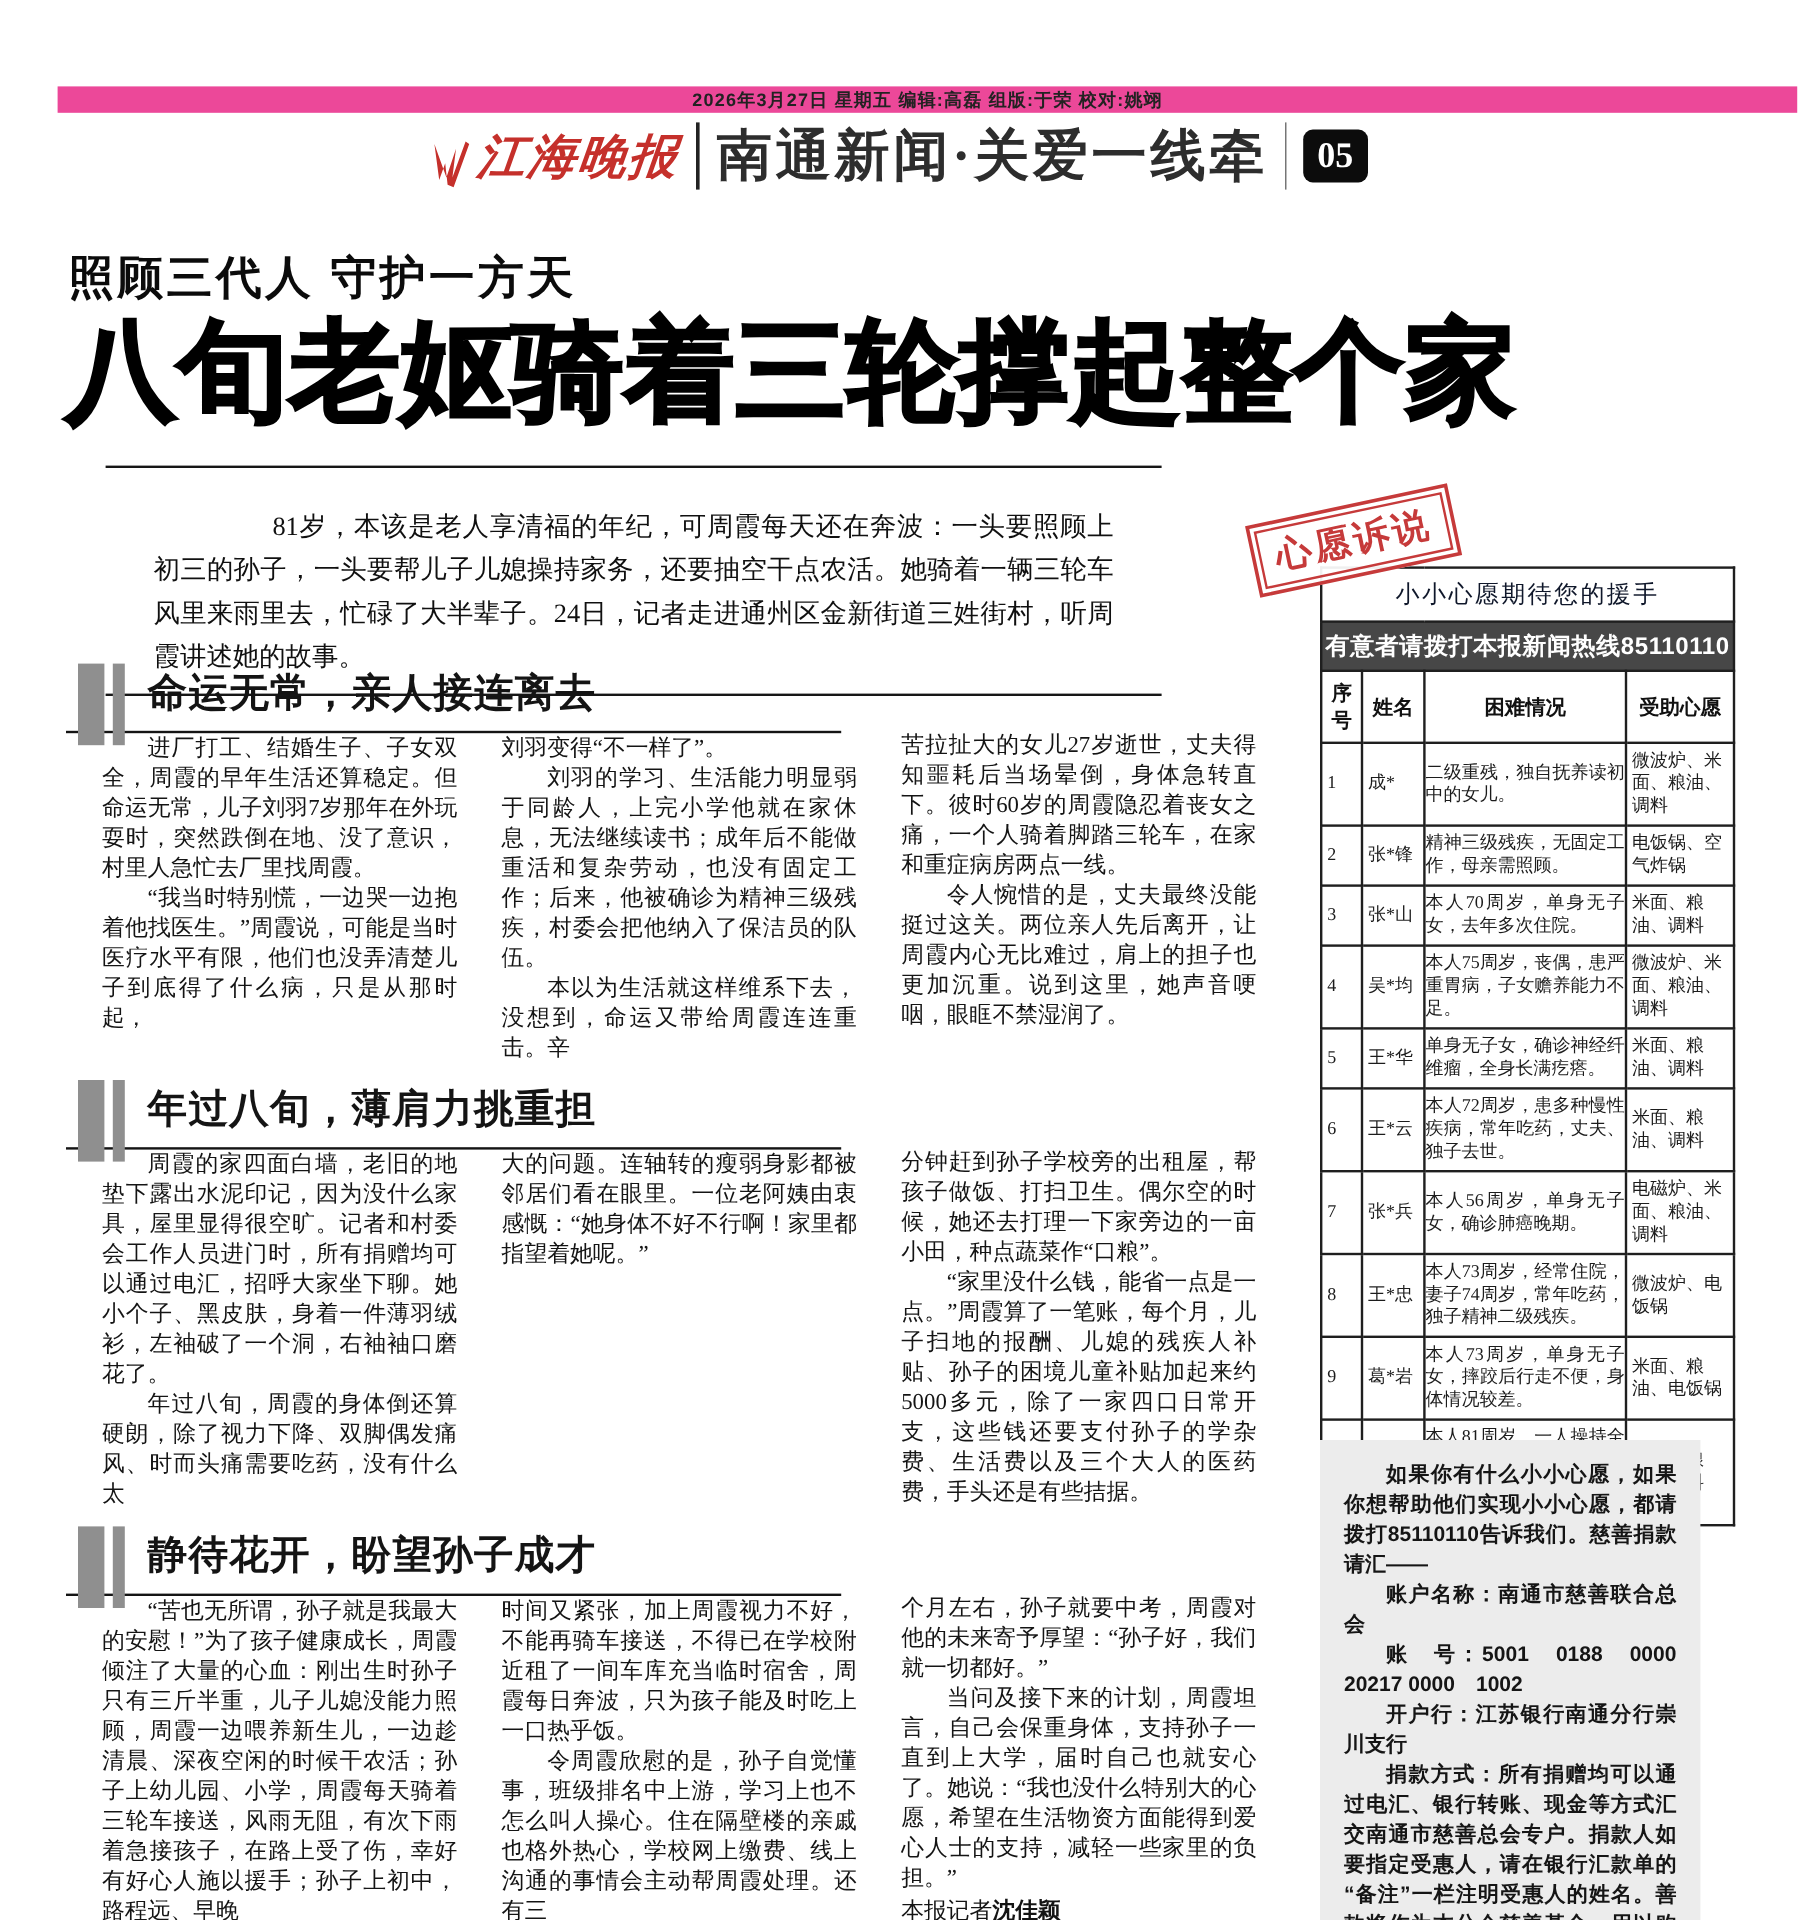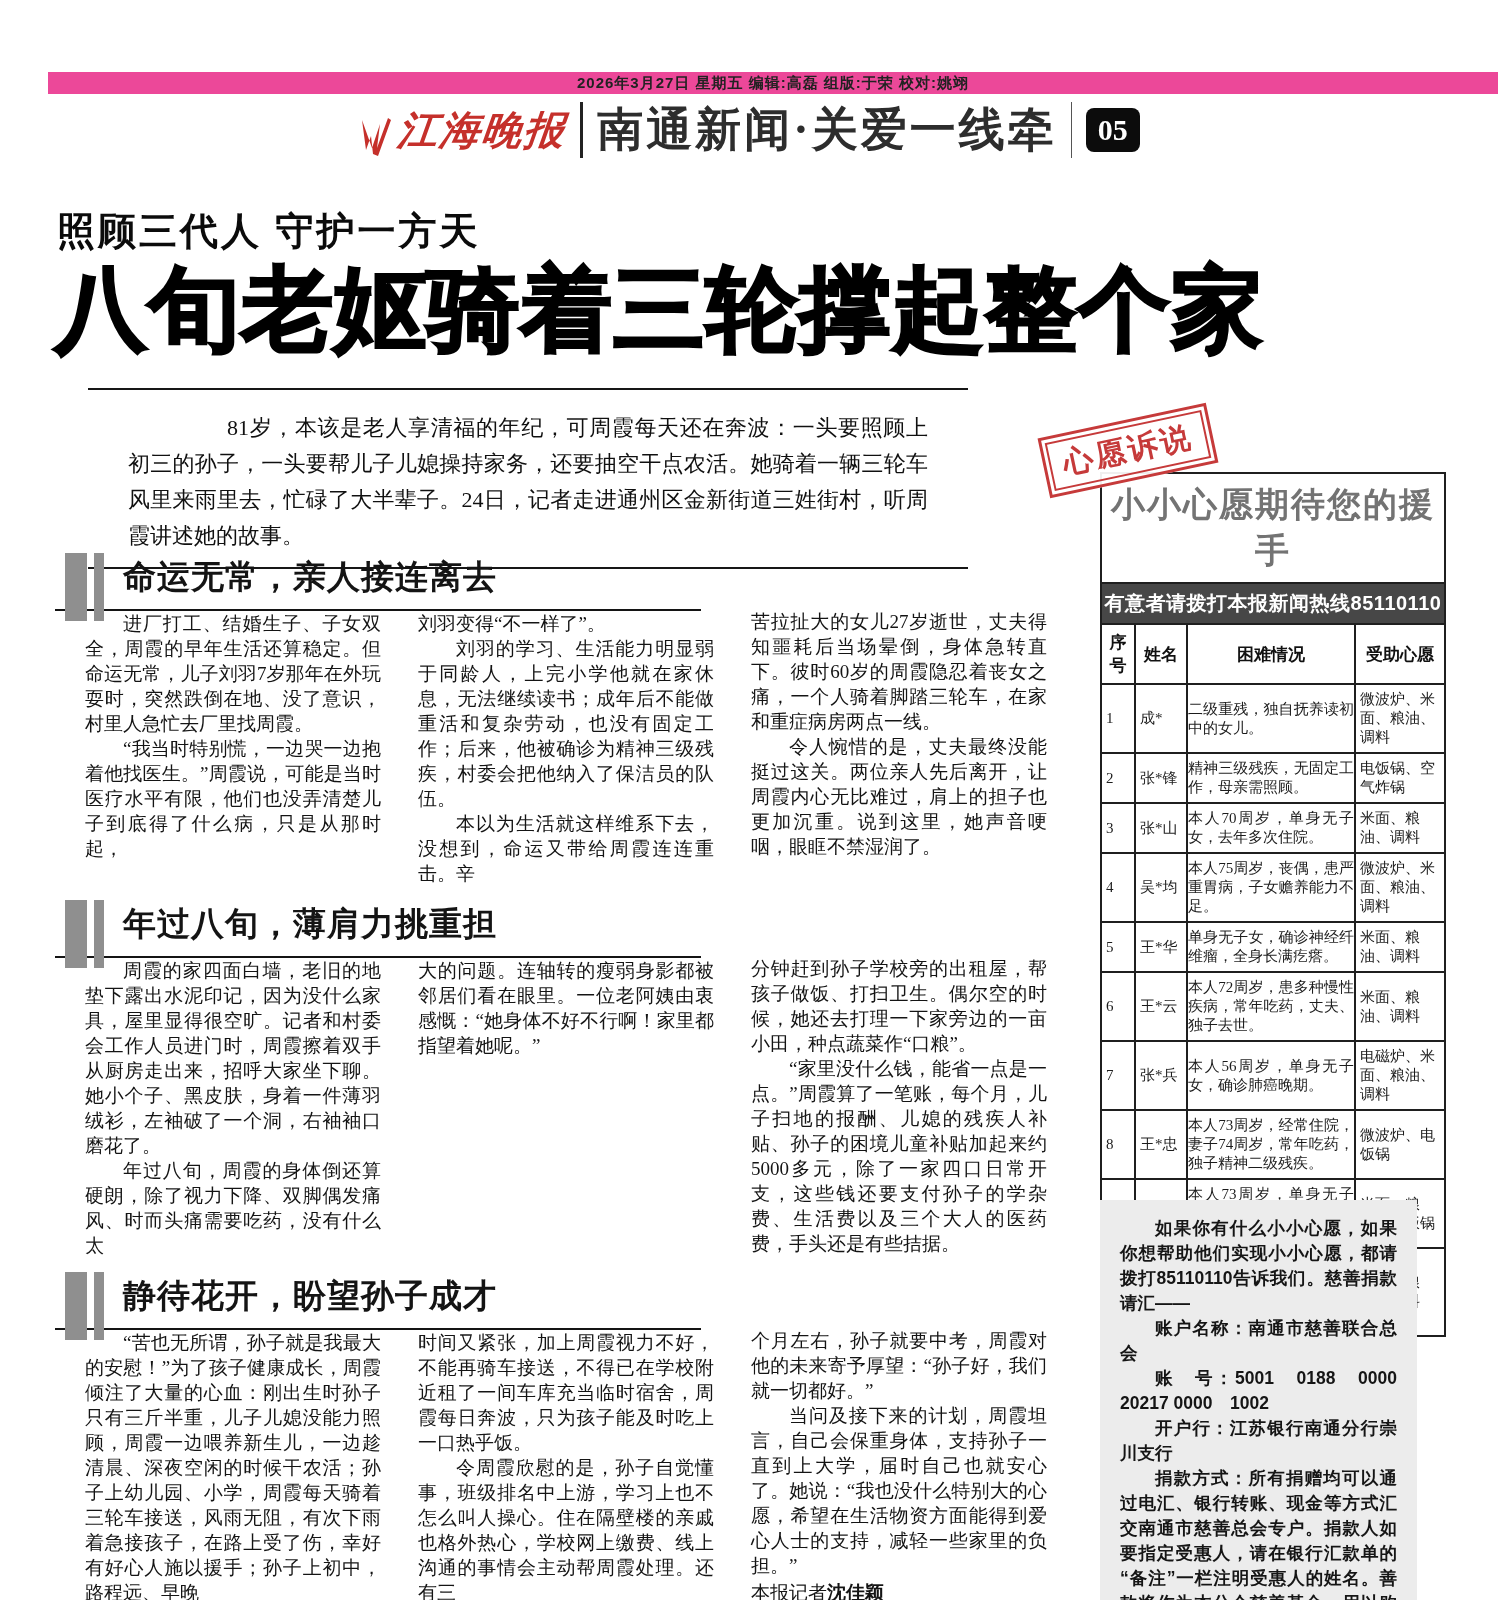--- a/index.html
+++ b/index.html
@@ -20,21 +20,21 @@
   .pagenum{min-width:46px;height:44px;background:#0c0c0c;border-radius:8px;color:#fff;
            font-family:Liberation Serif, serif;font-size:30px;font-weight:bold;
            display:flex;align-items:center;justify-content:center;padding:0 4px;}
   
   .kicker{position:absolute;left:57px;top:206px;font-family:"Liberation Sans","DejaVu Sans",sans-serif;
           font-size:38px;font-weight:600;color:#0b0b0b;letter-spacing:3px;}
   .headline{position:absolute;left:55px;top:248px;margin:0;font-family:"Liberation Sans","DejaVu Sans",sans-serif;
             font-size:92px;font-weight:900;color:#000;letter-spacing:1px;-webkit-text-stroke:2.5px #000;white-space:nowrap;}
   
   .leadbox{position:absolute;left:88px;top:388px;width:880px;border-top:2px solid #161616;border-bottom:2px solid #161616;
-           padding:20px 40px 13px 40px;box-sizing:border-box;}
+           padding:31px 40px 13px 40px;box-sizing:border-box;}
   .leadbox p{margin:0;font-size:22px;line-height:36px;text-indent:4.5em;text-align:justify;color:#101010;}
   
   .bodycols{position:absolute;left:85px;top:553px;width:963px;}
   .section{display:grid;grid-template-columns:296px 296px 296px;column-gap:37px;margin-bottom:14px;}
   .sec-head{grid-column:1/3;grid-row:1;position:relative;width:578px;margin-left:-30px;
             border-bottom:2px solid #141414;padding:4px 0 12px 68px;height:40px;}
   .sec-bars{position:absolute;left:10px;top:0;bottom:-12px;display:flex;gap:7px;}
   .sec-bars i{display:block;background:#8f8f8f;height:100%;}
   .sec-bars i.w{width:22px;} .sec-bars i.n{width:10px;}
   .sec-head h2{margin:0;font-family:"Liberation Sans","DejaVu Sans",sans-serif;font-size:33px;font-weight:700;
@@ -46,21 +46,21 @@
   .byline{text-align:right;text-indent:0 !important;padding-right:6px;margin-top:2px !important;}
   .reporter{font-weight:bold;}
   
   .sidebar{position:absolute;left:1100px;top:428px;width:368px;}
   .stamp{position:absolute;left:-58px;top:-8px;transform:rotate(-12deg);border:3px solid #c63a3a;
          padding:3px;background:rgba(255,255,255,.93);z-index:3;}
   .stamp-inner{border:2px solid #c63a3a;padding:2px 12px;font-family:"Liberation Sans","DejaVu Sans",sans-serif;
                font-size:30px;font-weight:bold;color:#c63a3a;letter-spacing:3px;white-space:nowrap;}
   .wish-table{width:346px;border-collapse:collapse;margin-top:44px;background:#fff;}
   .wish-table th,.wish-table td{border:2px solid #1f1f1f;}
-  .t-title{font-size:34px;font-weight:700;padding:8px 2px;letter-spacing:2px;font-family:"Liberation Serif","DejaVu Serif",serif;color:#737373;}
+  .t-title{font-size:20px;font-weight:400;padding:8px 2px;letter-spacing:2px;font-family:"Liberation Serif","DejaVu Serif",serif;color:#0f172a;}
   .t-hotline{background:#474747;color:#fff;font-family:"Liberation Sans","DejaVu Sans",sans-serif;
              font-size:20px;font-weight:bold;padding:6px 2px;letter-spacing:0.5px;}
   .t-head th{font-size:17px;font-weight:bold;padding:6px 2px;color:#111;}
   .wish-table td{font-size:15px;line-height:19px;padding:5px 4px;color:#1c1c1c;vertical-align:middle;}
   .wish-table td.sit{text-align:justify;padding:5px 0;}
   .col-no{width:34px;} .col-name{width:52px;} .col-sit{width:168px;} .col-wish{width:90px;}
   
   .donation{position:absolute;left:1100px;top:1200px;width:317px;background:#ececec;
             padding:16px 20px 14px 20px;box-sizing:border-box;
             font-family:"Liberation Sans","DejaVu Sans",sans-serif;}
@@ -124,21 +124,21 @@
 
     <div class="section">
       <div class="sec-head">
         <span class="sec-bars">
             <i class="w"></i>
             <i class="n"></i>
           </span>
         <h2>年过八旬，薄肩力挑重担</h2>
       </div>
       <div class="col c1">
-        <p>周霞的家四面白墙，老旧的地垫下露出水泥印记，因为没什么家具，屋里显得很空旷。记者和村委会工作人员进门时，周霞擦着双手从厨房走出来，招呼大家坐下聊。她小个子、黑皮肤，身着一件薄羽绒衫，左袖破了一个洞，右袖袖口磨花了。</p>
+        <p>周霞的家四面白墙，老旧的地垫下露出水泥印记，因为没什么家具，屋里显得很空旷。记者和村委会工作人员进门时，所有捐赠均可以通过电汇，招呼大家坐下聊。她小个子、黑皮肤，身着一件薄羽绒衫，左袖破了一个洞，右袖袖口磨花了。</p>
         <p>年过八旬，周霞的身体倒还算硬朗，除了视力下降、双脚偶发痛风、时而头痛需要吃药，没有什么太</p>
       </div>
       <div class="col c2">
         <p class="cont">大的问题。连轴转的瘦弱身影都被邻居们看在眼里。一位老阿姨由衷感慨：“她身体不好不行啊！家里都指望着她呢。”</p>
       </div>
       <div class="col c3">
         <p class="cont">分钟赶到孙子学校旁的出租屋，帮孩子做饭、打扫卫生。偶尔空的时候，她还去打理一下家旁边的一亩小田，种点蔬菜作“口粮”。</p>
         <p>“家里没什么钱，能省一点是一点。”周霞算了一笔账，每个月，儿子扫地的报酬、儿媳的残疾人补贴、孙子的困境儿童补贴加起来约5000多元，除了一家四口日常开支，这些钱还要支付孙子的学杂费、生活费以及三个大人的医药费，手头还是有些拮据。</p>
       </div>
     </div>

